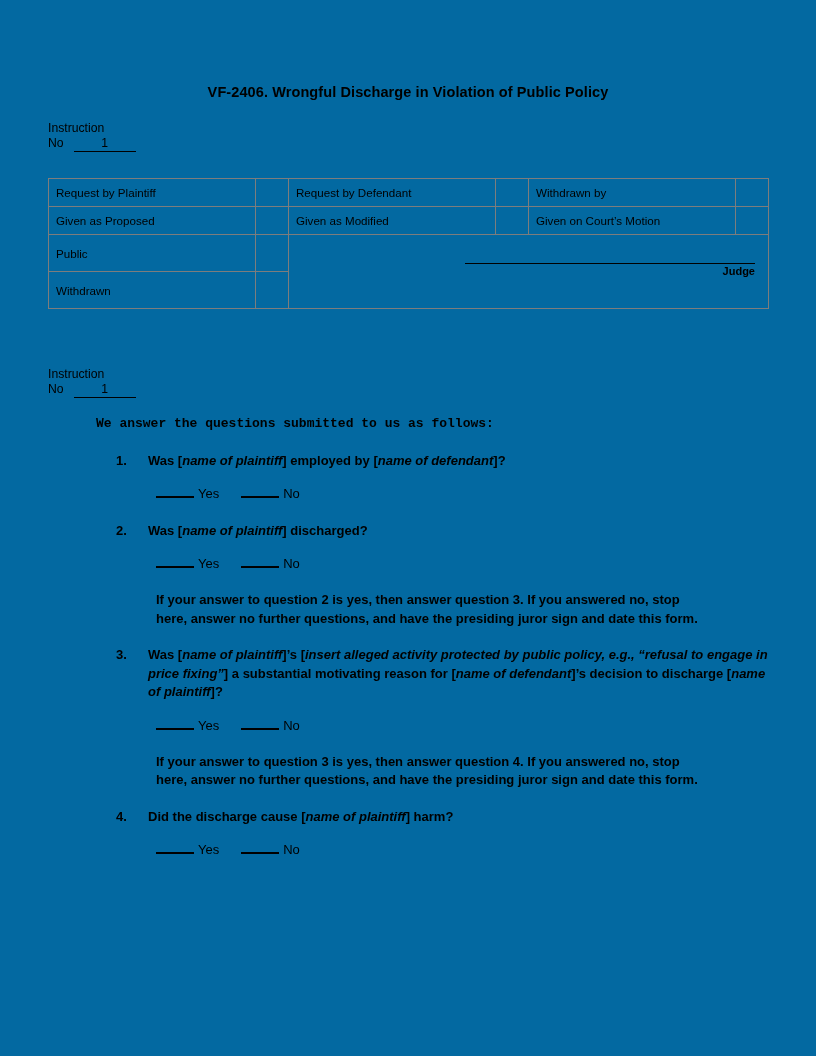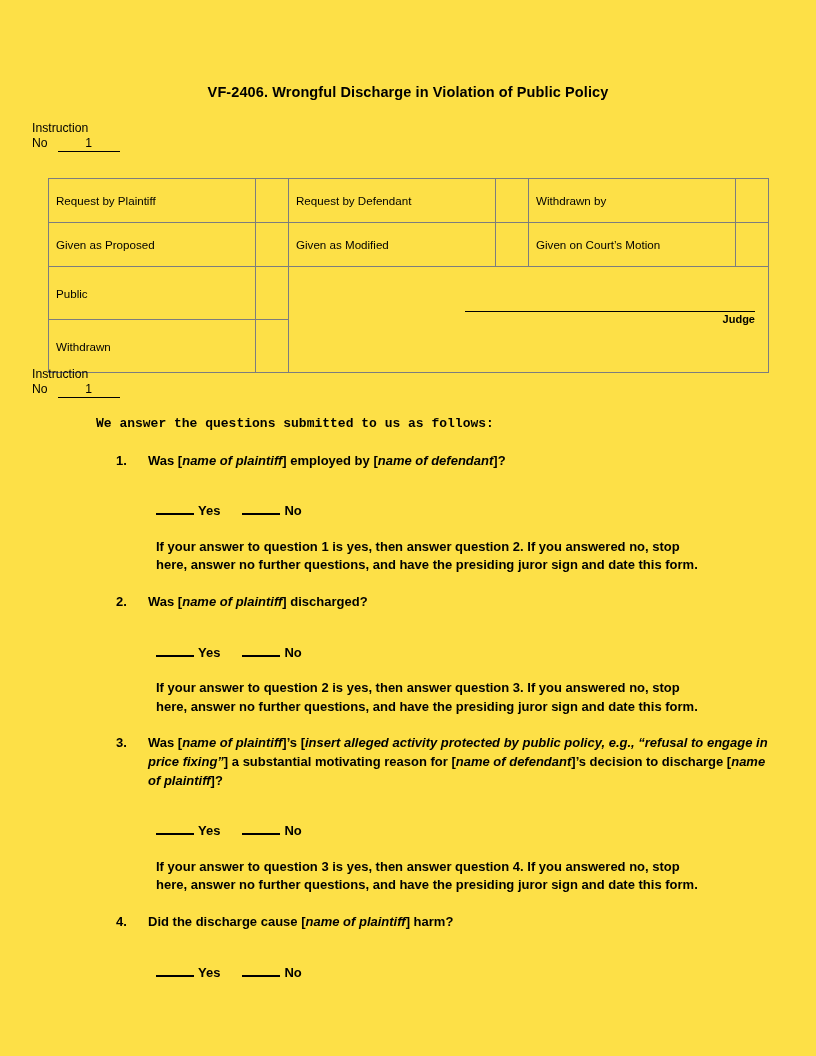--- a/index.html
+++ b/index.html
@@ -8,41 +8,41 @@
     background: #ffffff;
   }
   body {
     font-family: "Liberation Sans", sans-serif;
     color: #000000;
   }
   .page {
     position: relative;
     width: 816px;
     height: 1056px;
-    background: #fde047;
+    background: #0369a1;
     overflow: hidden;
     box-sizing: border-box;
   }
 
   
   .doc-title {
     position: absolute;
     left: 48px;
     top: 84px;
     width: 720px;
     text-align: center;
     font-size: 14.5px;
     font-weight: bold;
     letter-spacing: 0.1px;
   }
 
   
   .instruction-block {
     position: absolute;
-    left: 32px;
+    left: 48px;
     font-size: 12.2px;
     line-height: 15px;
     white-space: nowrap;
   }
   .instruction-block .label-line1 { display: block; }
   .instruction-block .label-line2 {
     display: flex;
     align-items: baseline;
     gap: 0;
   }
@@ -66,21 +66,21 @@
     position: absolute;
     left: 48px;
     top: 178px;
     width: 720px;
     border-collapse: collapse;
     table-layout: fixed;
     font-size: 11.6px;
   }
   .request-table td {
     border: 1px solid #7d7d7d;
-    padding: 8px 7px;
+    padding: 0 7px;
     vertical-align: middle;
     font-weight: normal;
   }
   .request-table td.check-cell { padding: 0; }
   .row-short td { height: 27px; }
   .row-tall td { height: 36px; }
 
   .col-label { width: 207px; }
   .col-check { width: 33px; }
 
@@ -136,22 +136,22 @@
     font-weight: bold;
   }
   .q-text {
     flex: 1 1 auto;
     font-weight: bold;
   }
   .q-text i { font-style: italic; margin-top: 45px; }
 
   .yesno-row {
     margin-left: 108px;
-    margin-top: 31px;
-    font-weight: bold;
+    margin-top: 14px;
+    font-weight: normal;
     white-space: nowrap;
   }
   .blank {
     display: inline-block;
     width: 38px;
     border-bottom: 2px solid #000;
     margin-right: 4px;
     vertical-align: baseline;
     height: 12px;
   }
@@ -234,21 +234,20 @@
 
   <div class="verdict-body">
     <div class="answer-heading">We answer the questions submitted to us as follows:</div>
     <div id="questions-container">
         <div class="qblock">
           <div class="question-row">
             <div class="q-number">1.</div>
             <div class="q-text"><span>Was [</span><i>name of plaintiff</i><span>] employed by [</span><i>name of defendant</i><span>]?</span></div>
           </div>
           <div class="yesno-row"><span class="blank"></span><span>Yes</span><span class="yesno-gap"></span><span class="blank"></span><span>No</span></div>
-          <div class="conditional">If your answer to question 1 is yes, then answer question 2. If you answered no, stop here, answer no further questions, and have the presiding juror sign and date this form.</div>
           <div class="q-gap-lg"></div>
         </div>
         <div class="qblock">
           <div class="question-row">
             <div class="q-number">2.</div>
             <div class="q-text"><span>Was [</span><i>name of plaintiff</i><span>] discharged?</span></div>
           </div>
           <div class="yesno-row"><span class="blank"></span><span>Yes</span><span class="yesno-gap"></span><span class="blank"></span><span>No</span></div>
           <div class="conditional">If your answer to question 2 is yes, then answer question 3. If you answered no, stop here, answer no further questions, and have the presiding juror sign and date this form.</div>
           <div class="q-gap-lg"></div>

